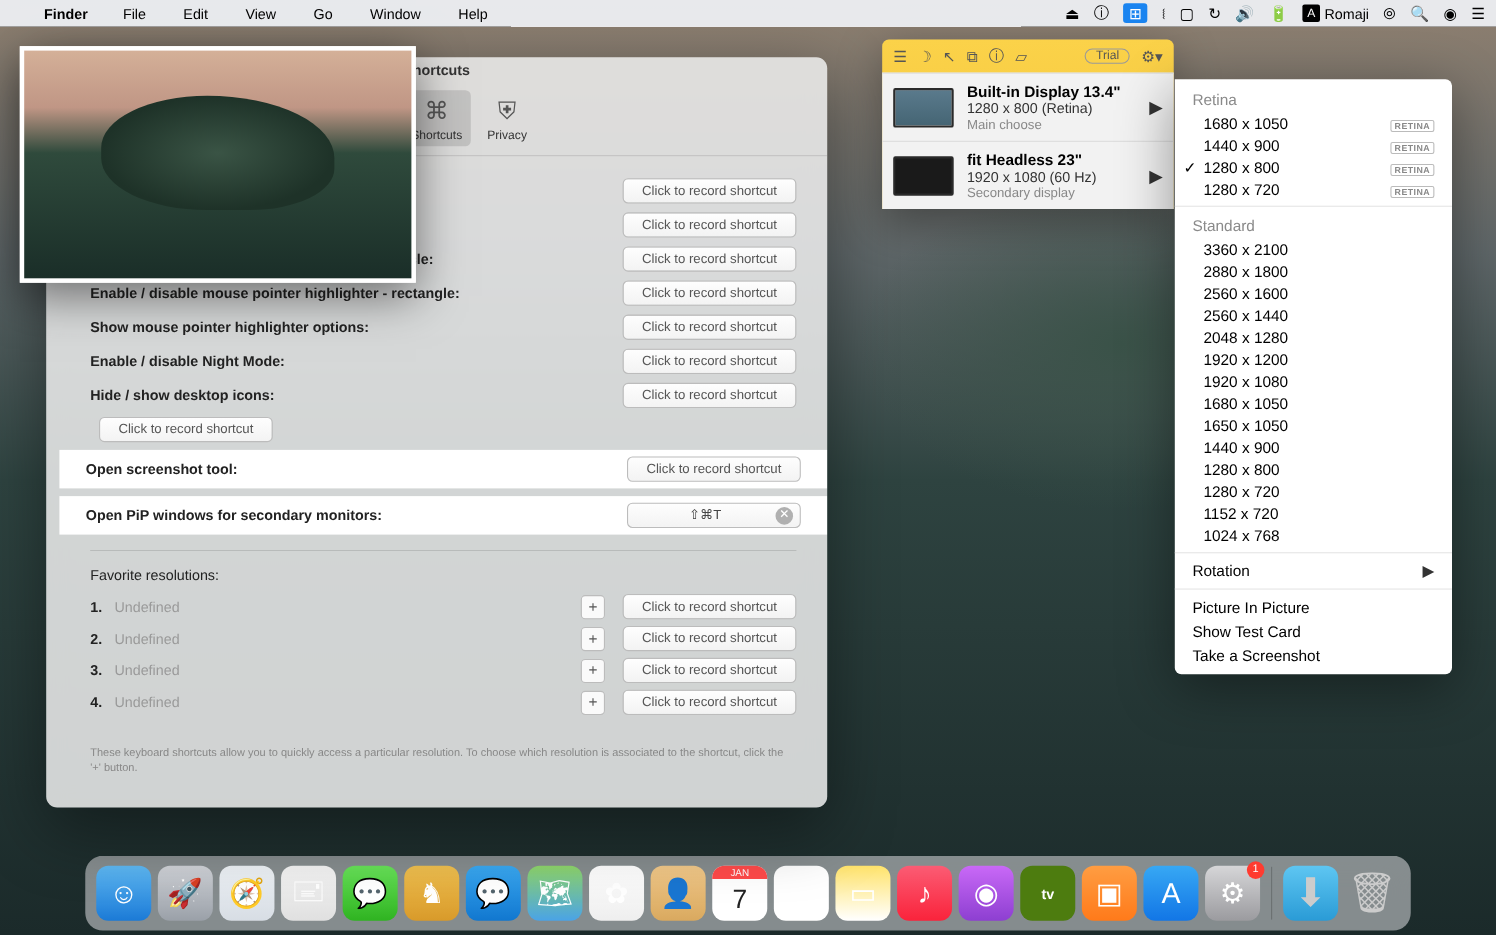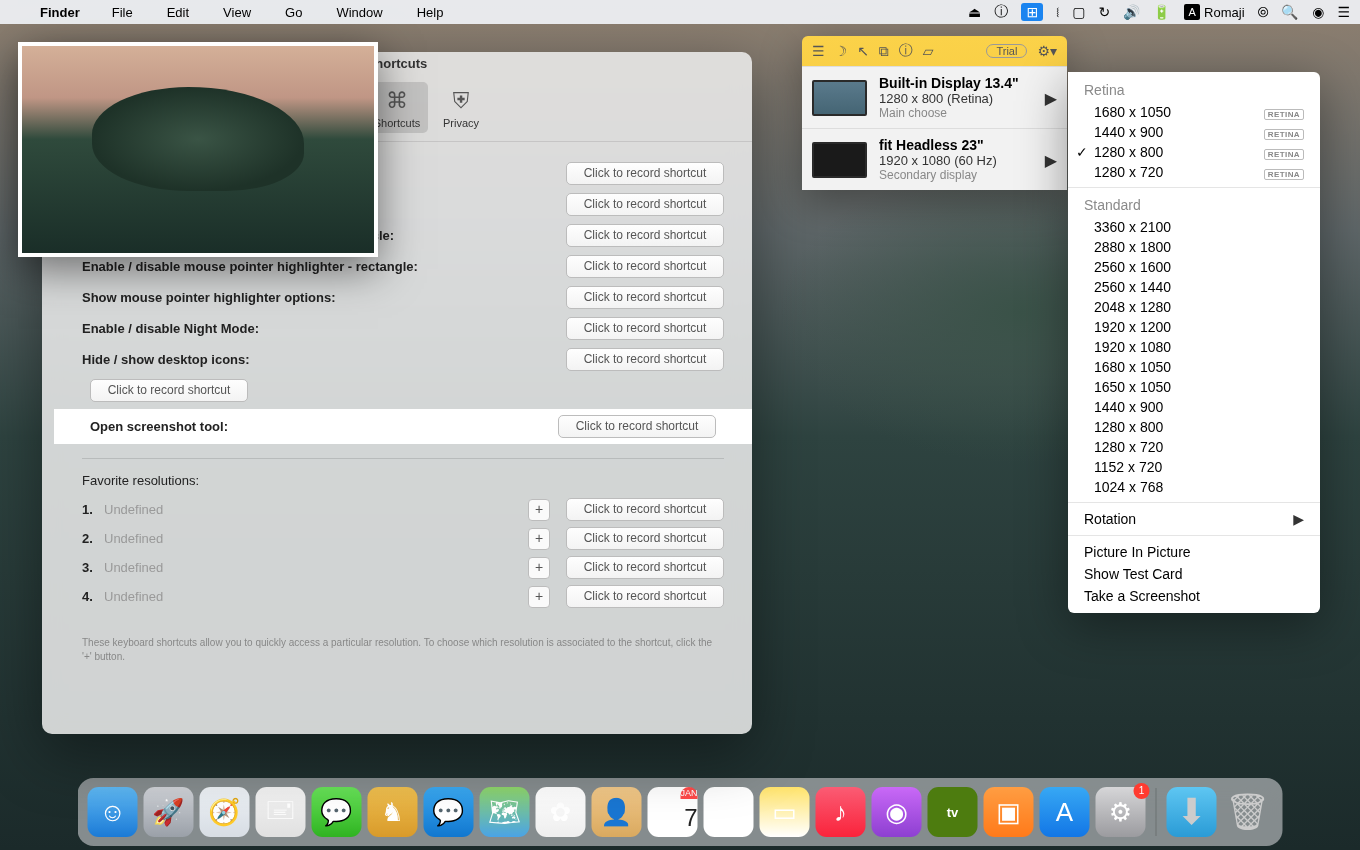--- a/index.html
+++ b/index.html
@@ -25,21 +25,21 @@
 .prefs { position:absolute; left:42px; top:52px; width:710px; height:682px; background:rgba(238,238,238,0.86); border-radius:10px; box-shadow:0 20px 60px rgba(0,0,0,0.4); z-index:30; overflow:hidden; backdrop-filter:blur(10px); }
 .prefs .titlebar { height:26px; }
 .prefs .title { text-align:center; font-size:13px; font-weight:600; padding-top:4px; color:#333; }
 .prefs .tabs { display:flex; justify-content:center; gap:2px; padding:4px 0 8px; border-bottom:1px solid rgba(0,0,0,0.1); }
 .prefs .tab { width:62px; padding:6px 2px 4px; text-align:center; font-size:11px; color:#333; border-radius:5px; }
 .prefs .tab.sel { background:rgba(0,0,0,0.12); }
 .prefs .tab .ticon { font-size:22px; display:block; margin-bottom:3px; color:#555; }
 .prefs .body { padding:12px 28px 20px 40px; font-size:13px; color:#222; }
 .prefs .row { display:flex; align-items:center; margin:7px 0; min-height:24px; }
 .prefs .row .lbl { flex:1;font-weight:bold; }
-.prefs .row.hi { background:#fff; margin-left:-28px; margin-right:-28px; padding:6px 36px; }
+.prefs .row.hi { background:#fff; margin-left:-28px; margin-right:-28px; padding:6px 24px; }
 .prefs .rec { width:158px; height:23px; border:1px solid #bcbcbc; border-radius:5px; background:linear-gradient(#fefefe,#f3f3f3); font-size:12px; color:#555; text-align:center; line-height:21px; margin-left:8px; }
 .prefs .rec.set { display:flex; align-items:center; justify-content:space-between; padding:0 6px; color:#444; }
 .prefs .rec.set .x { width:16px; height:16px; border-radius:50%; background:#b0b0b0; color:#fff; font-size:11px; line-height:15px; }
 .prefs hr { border:none; border-top:1px solid rgba(0,0,0,0.12); margin:14px 0; }
 .prefs .section { font-size:13px; color:#222; margin:6px 0 10px; }
 .prefs .fav { display:flex; align-items:center; margin:6px 0; }
 .prefs .fav .num { width:22px; font-weight:600; }
 .prefs .fav .und { color:#9a9a9a; flex:1; }
 .prefs .plus { width:22px; height:22px; border:1px solid #bcbcbc; border-radius:4px; background:#fafafa; color:#555; font-size:14px; line-height:19px; text-align:center; margin-right:8px; }
 .prefs .note { font-size:10px; color:#888; margin-top:28px; line-height:1.4; }
@@ -155,20 +155,27 @@
           <span class="lbl">Hide / show desktop icons:</span>
           <div class="rec">Click to record shortcut</div>
         </div>
         <div class="row">
           <div class="rec">Click to record shortcut</div>
         </div>
         <div class="row hi">
           <span class="lbl">Open screenshot tool:</span>
           <div class="rec">Click to record shortcut</div>
         </div>
+        <div class="row hi">
+          <span class="lbl">Open PiP windows for secondary monitors:</span>
+          <div class="rec set">
+            <span style="flex:1;text-align:center">⇧⌘T</span>
+            <span class="x">✕</span>
+          </div>
+        </div>
       </div>
     <hr>
     <div class="section">Favorite resolutions:</div>
     <div id="fav-rows">
         <div class="fav">
           <span class="num">1.</span>
           <span class="und">Undefined</span>
           <div class="plus">+</div>
           <div class="rec">Click to record shortcut</div>
         </div>
@@ -318,21 +325,21 @@
       <div class="dicon" style="background:linear-gradient(#d0d3d8,#9aa0a8)">🚀</div>
       <div class="dicon" style="background:linear-gradient(#eef2f6,#d7dde4)">🧭</div>
       <div class="dicon" style="background:linear-gradient(#f4f4f4,#e0e0e0)">🖃</div>
       <div class="dicon" style="background:linear-gradient(#68e359,#2fb321)">💬</div>
       <div class="dicon" style="background:linear-gradient(#f0c050,#d89a2a)">♞</div>
       <div class="dicon" style="background:linear-gradient(#3aa9f2,#1177cf)">💬</div>
       <div class="dicon" style="background:linear-gradient(#8fd66a,#4aa3e6)">🗺</div>
       <div class="dicon" style="background:linear-gradient(#fff,#eee)">✿</div>
       <div class="dicon" style="background:linear-gradient(#f2c98a,#d9a95f)">👤</div>
       <div class="dicon" style="background:#fff">
-        <div style="width:100%;height:100%;display:flex;flex-direction:column;align-items:flex-end;">
+        <div style="width:100%;height:100%;display:flex;flex-direction:column;">
           <div style="background:#ff4a4a;color:#fff;font-size:9px;text-align:center;border-radius:11px 11px 0 0;padding:1px 0">JAN</div>
           <div style="flex:1;color:#222;font-size:24px;display:flex;align-items:center;justify-content:center">7</div>
         </div>
       </div>
       <div class="dicon" style="background:#fff">☰</div>
       <div class="dicon" style="background:linear-gradient(#ffe36b,#fff)">▭</div>
       <div class="dicon" style="background:linear-gradient(#fb5c74,#fa233b)">♪</div>
       <div class="dicon" style="background:linear-gradient(#c969f7,#8d3fd1)">◉</div>
       <div class="dicon" style="background:#4d7c0f">
         <span style="font-size:13px;font-weight:600">tv</span>

